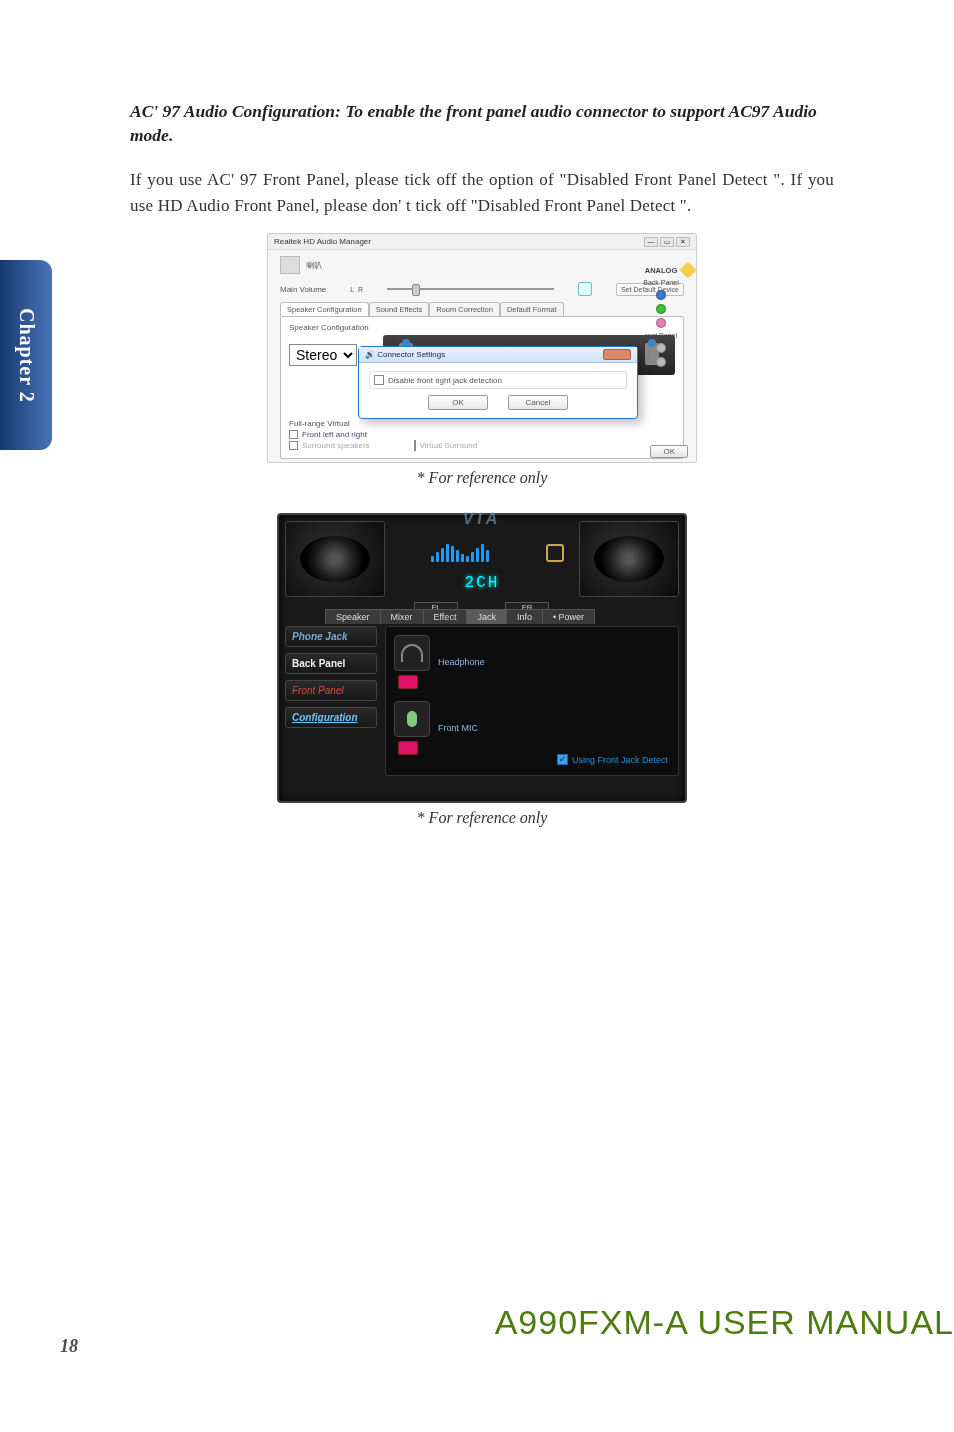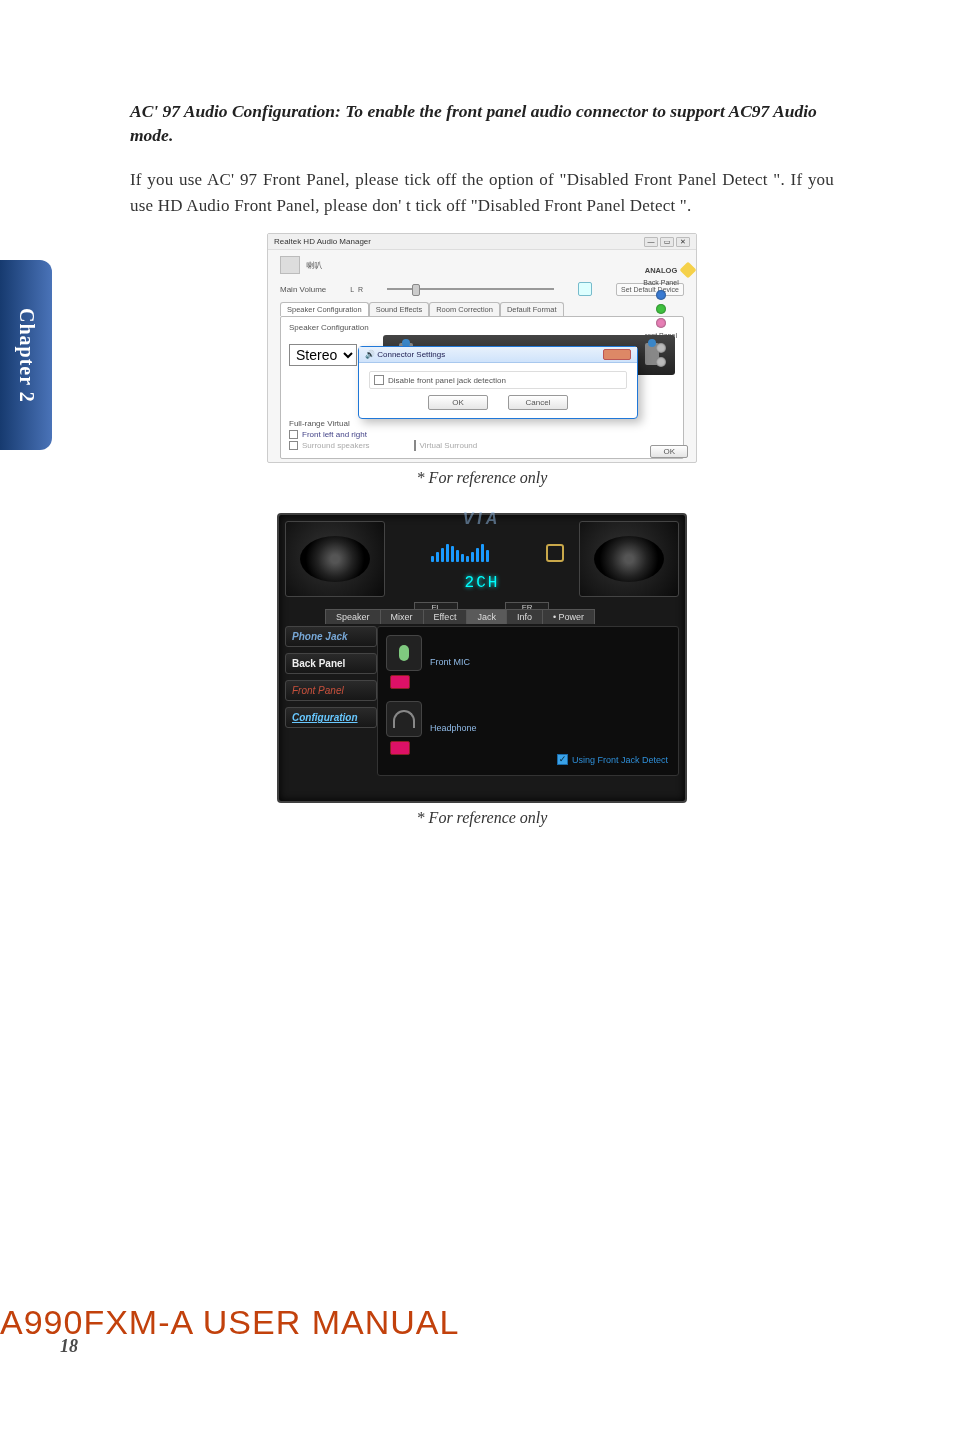--- a/index.html
+++ b/index.html
@@ -177,21 +177,21 @@
   .fig2 .bars { width:120px; height:22px; display:flex; align-items:flex-end; gap:2px; justify-content:center;}
   .fig2 .bar { width:3px; background:#1a9bff; border-radius:1px; }
   .fig2 .pill { width:18px; height:18px; border:2px solid #c9a84a; border-radius:3px; margin-left:auto; }
   .fig2 .barrow { display:flex; align-items:flex-end; gap:26px;}
   .fig2 .digits { color:#0ff; font-family:'Courier New',monospace; font-size:16px; letter-spacing:2px; text-shadow:0 0 4px #0ff; }
   .fig2 .flfr { width:100%; display:flex; justify-content:space-around; margin-top:-2px; }
   .fig2 .flfr span { font-size:8px; border:1px solid #555; padding:0 16px; background:#222; }
   .fig2 .tabs2 { display:flex; margin:8px 0 0 40px; }
   .fig2 .tab2 { background:#3a3a3a; border:1px solid #555; border-bottom:none; padding:2px 10px; font-size:9px; color:#ddd; margin-right:-1px; }
   .fig2 .tab2.active { background:#5a5a5a; }
-  .fig2 .lower { display:flex; margin-top:2px; }
+  .fig2 .lower { display:flex; gap:8px; margin-top:2px; }
   .fig2 .side-btns { width:92px; display:flex; flex-direction:column; gap:6px; }
   .fig2 .side-btn { padding:4px 6px; border:1px solid #444; border-radius:3px; background:linear-gradient(#2a2a2a,#171717); font-size:10px; text-align:left; }
   .fig2 .side-btn.pj { color:#77a7d6; font-style:italic; font-weight:bold;}
   .fig2 .side-btn.bp { color:#eee; font-weight:bold;}
   .fig2 .side-btn.fp { color:#c7503c; font-style:italic;}
   .fig2 .side-btn.cfg { color:#68c8ff; font-style:italic; font-weight:bold; text-decoration:underline;}
   .fig2 .right-area { flex:1; background:#0d0d0d; border:1px solid #333; border-radius:3px; padding:8px; position:relative;}
   .fig2 .device-row2 { display:flex; align-items:center; gap:8px; margin-bottom:12px; }
   .fig2 .dev-ic { width:36px; height:36px; border-radius:4px; background:#222; border:1px solid #444; display:flex; align-items:center; justify-content:center;}
   .fig2 .headphone { width:22px; height:18px; border:2px solid #888; border-bottom:none; border-radius:12px 12px 0 0;}
@@ -200,24 +200,24 @@
   .fig2 .jack-sm { width:20px; height:14px; background:#d16; border:1px solid #822; border-radius:2px; margin-top:4px; margin-left:4px;}
   .fig2 .chk2 { position:absolute; right:10px; bottom:10px; font-size:9px; color:#2f8fd8; display:flex; align-items:center; gap:4px;}
   .fig2 .chk2 .cb2 { width:11px; height:11px; background:#3aa2e8; border:1px solid #1a6aa8;}
   .fig2 .chk2 .cb2::after{content:'✓'; color:#023; font-size:9px; line-height:9px; display:block; text-align:center;}
 
   .footer-title {
     position: absolute;
     bottom: 90px;
     left: 0;
     right: 0;
-    text-align: left;
+    text-align: right;
     font-family: Impact, 'Arial Black', sans-serif;
     font-size: 34px;
-    color: #c2410c;
+    color: #4d7c0f;
     letter-spacing: 1px;
   }
   .page-num {
     position:absolute;
     bottom:75px;
     left:60px;
     font-style:italic;
     font-weight:bold;
     font-size:18px;
     color:#4a4a4a;
@@ -290,21 +290,21 @@
       </div>
 
       <div class="dialog">
         <div class="dlg-title">
           <span><span>🔊</span> <span>Connector Settings</span></span>
           <span class="x"></span>
         </div>
         <div class="dlg-body">
           <div class="chk">
             <span class="box"></span>
-            <span>Disable front panel jack detection</span>
+            <span>Disable front right jack detection</span>
           </div>
           <div class="dlg-btns">
             <div class="dlg-btn">OK</div>
             <div class="dlg-btn">Cancel</div>
           </div>
         </div>
       </div>
 
       <div class="wrench"></div>
       <div class="right-col">
@@ -367,35 +367,35 @@
         <div class="side-btns">
           <div class="side-btn pj">Phone Jack</div>
           <div class="side-btn bp">Back Panel</div>
           <div class="side-btn fp">Front Panel</div>
           <div class="side-btn cfg">Configuration</div>
         </div>
         <div class="right-area">
           <div class="device-row2">
             <div>
               <div class="dev-ic">
+                  <div class="headphone"></div>
+                </div>
+              <div class="jack-sm"></div>
+            </div>
+            <span class="dev-lbl">Headphone</span>
+          </div>
+          <div class="device-row2">
+            <div>
+              <div class="dev-ic">
                   <div class="mic"></div>
                 </div>
               <div class="jack-sm"></div>
             </div>
             <span class="dev-lbl">Front MIC</span>
           </div>
-          <div class="device-row2">
-            <div>
-              <div class="dev-ic">
-                  <div class="headphone"></div>
-                </div>
-              <div class="jack-sm"></div>
-            </div>
-            <span class="dev-lbl">Headphone</span>
-          </div>
           <div class="chk2">
             <span class="cb2"></span>
             <span>Using Front Jack Detect</span>
           </div>
         </div>
       </div>
     </div>
     <div class="caption">* For reference only</div>
 
   </div>

